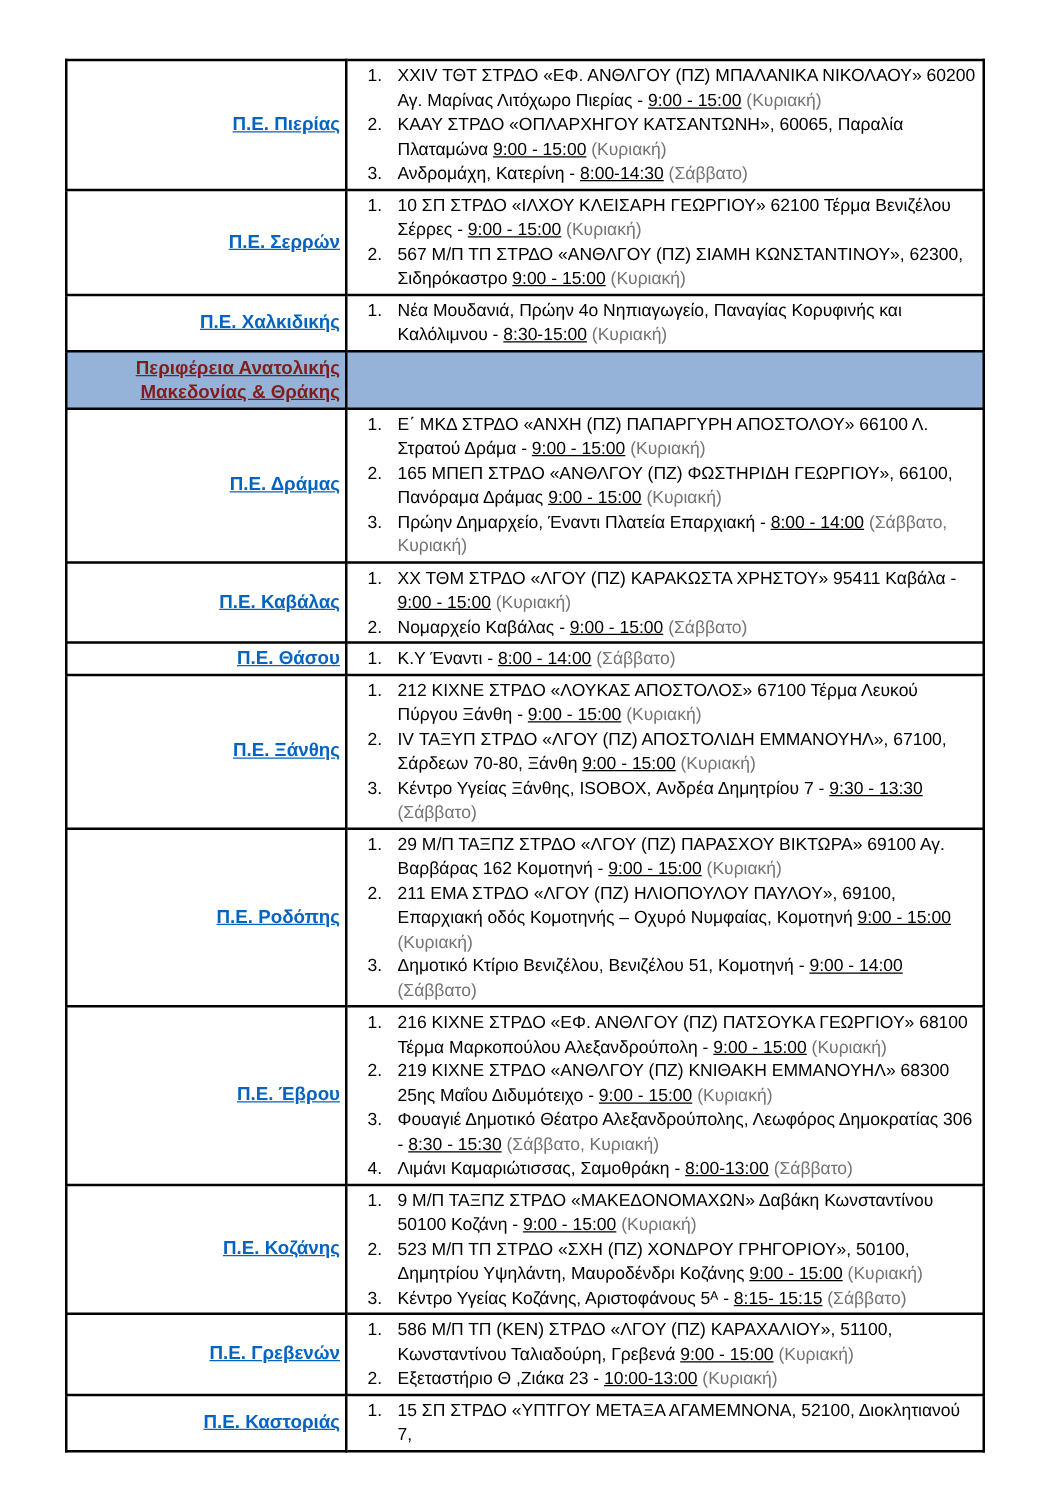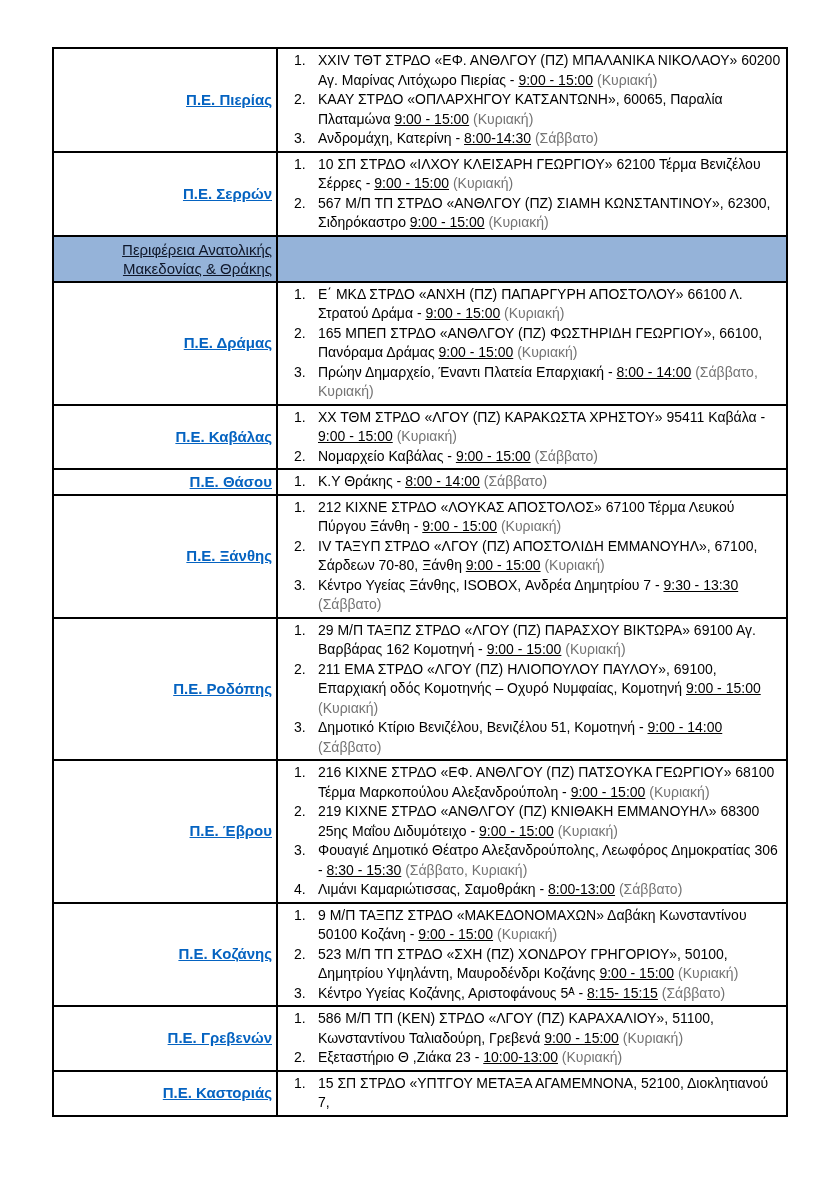--- a/index.html
+++ b/index.html
@@ -40,22 +40,22 @@
     color: #0563C1;
     font-weight: bold;
     font-size: 15px;
     text-decoration: underline;
     cursor: pointer;
   }
   tr.section-row td {
     background: #95B3D9;
   }
   .section-label {
-    color: #0f172a;
-    font-weight: normal;
+    color: #7f1d1d;
+    font-weight: bold;
     font-size: 15px;
     text-decoration: underline;
     line-height: 19px;
     display: inline-block;
     padding: 1px 0;
   }
   .item {
     display: grid;
     grid-template-columns: 36px 1fr;
     font-size: 14px;
@@ -102,20 +102,29 @@
             <div class="item">
               <span class="num">1.</span>
               <span class="body"><span>10 ΣΠ ΣΤΡΔΟ «ΙΛΧΟΥ ΚΛΕΙΣΑΡΗ ΓΕΩΡΓΙΟΥ» 62100 Τέρμα Βενιζέλου Σέρρες - </span><span class="time">9:00 - 15:00</span> <span class="day">(Κυριακή)</span></span>
             </div>
             <div class="item">
               <span class="num">2.</span>
               <span class="body"><span>567 Μ/Π ΤΠ ΣΤΡΔΟ «ΑΝΘΛΓΟΥ (ΠΖ) ΣΙΑΜΗ ΚΩΝΣΤΑΝΤΙΝΟΥ», 62300, Σιδηρόκαστρο </span><span class="time">9:00 - 15:00</span> <span class="day">(Κυριακή)</span></span>
             </div>
           </td>
         </tr>
+        <tr>
+          <td class="region-cell"><span class="region-link">Π.Ε. Χαλκιδικής</span></td>
+          <td class="items-cell">
+            <div class="item">
+              <span class="num">1.</span>
+              <span class="body"><span>Νέα Μουδανιά, Πρώην 4ο Νηπιαγωγείο, Παναγίας Κορυφινής και Καλόλιμνου - </span><span class="time">8:30-15:00</span> <span class="day">(Κυριακή)</span></span>
+            </div>
+          </td>
+        </tr>
         <tr class="section-row">
           <td class="region-cell"><span class="section-label">Περιφέρεια Ανατολικής Μακεδονίας &amp; Θράκης</span></td>
           <td class="items-cell"></td>
         </tr>
         <tr>
           <td class="region-cell"><span class="region-link">Π.Ε. Δράμας</span></td>
           <td class="items-cell">
             <div class="item">
               <span class="num">1.</span>
               <span class="body"><span>Ε΄ ΜΚΔ ΣΤΡΔΟ «ΑΝΧΗ (ΠΖ) ΠΑΠΑΡΓΥΡΗ ΑΠΟΣΤΟΛΟΥ» 66100 Λ. Στρατού Δράμα - </span><span class="time">9:00 - 15:00</span> <span class="day">(Κυριακή)</span></span>
@@ -141,21 +150,21 @@
               <span class="num">2.</span>
               <span class="body"><span>Νομαρχείο Καβάλας - </span><span class="time">9:00 - 15:00</span> <span class="day">(Σάββατο)</span></span>
             </div>
           </td>
         </tr>
         <tr>
           <td class="region-cell"><span class="region-link">Π.Ε. Θάσου</span></td>
           <td class="items-cell">
             <div class="item">
               <span class="num">1.</span>
-              <span class="body"><span>Κ.Υ Θράκης - </span><span class="time">8:00 - 14:00</span> <span class="day">(Σάββατο)</span></span>
+              <span class="body"><span>Κ.Υ Έναντι - </span><span class="time">8:00 - 14:00</span> <span class="day">(Σάββατο)</span></span>
             </div>
           </td>
         </tr>
         <tr>
           <td class="region-cell"><span class="region-link">Π.Ε. Ξάνθης</span></td>
           <td class="items-cell">
             <div class="item">
               <span class="num">1.</span>
               <span class="body"><span>212 ΚΙΧΝΕ ΣΤΡΔΟ «ΛΟΥΚΑΣ ΑΠΟΣΤΟΛΟΣ» 67100 Τέρμα Λευκού Πύργου Ξάνθη - </span><span class="time">9:00 - 15:00</span> <span class="day">(Κυριακή)</span></span>
             </div>

